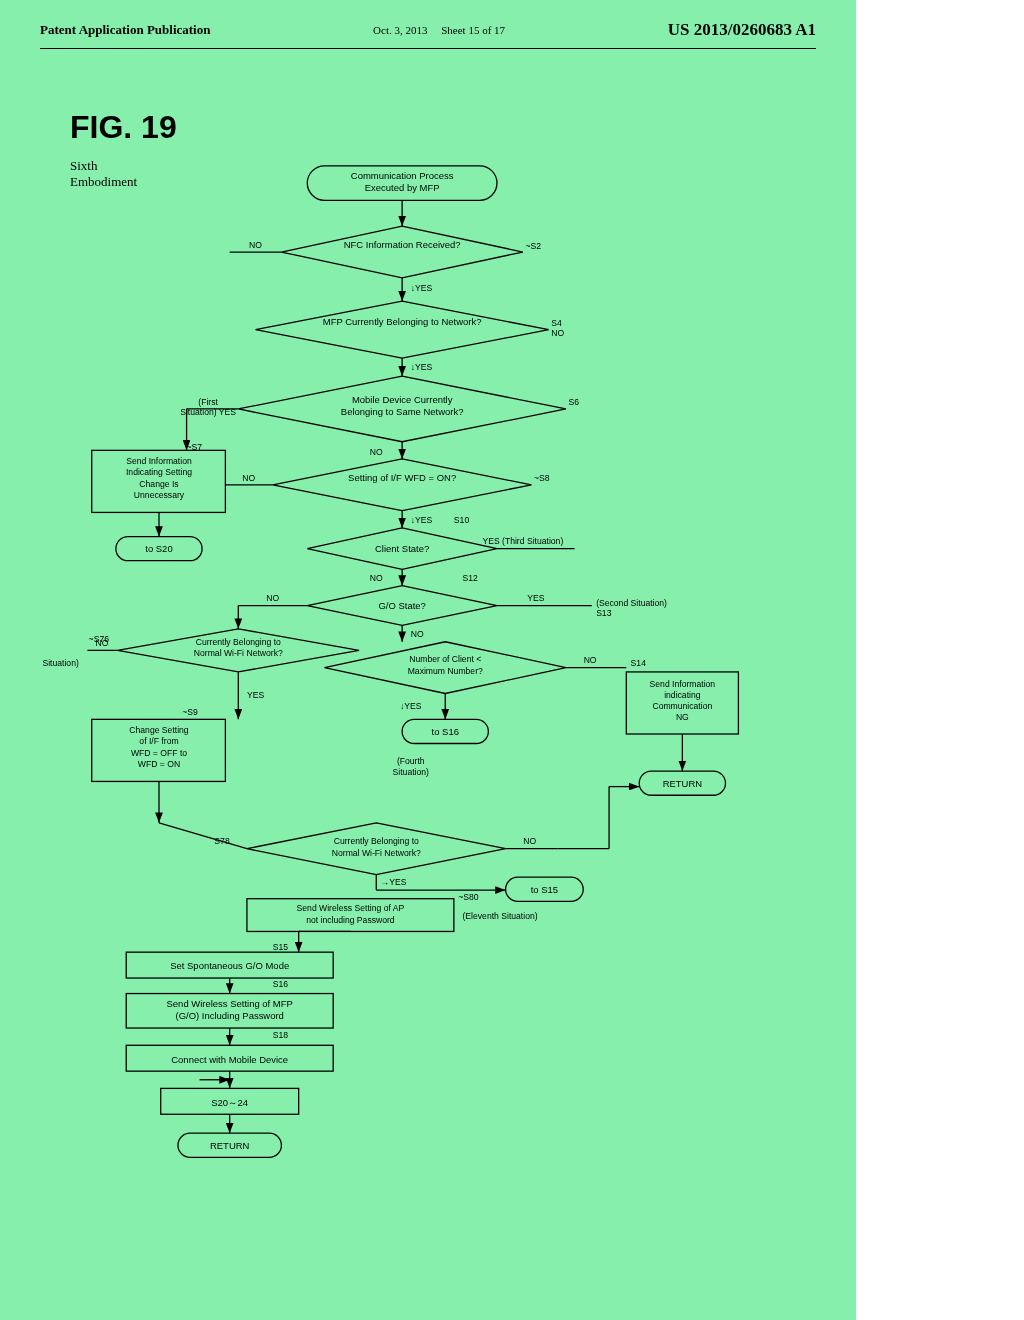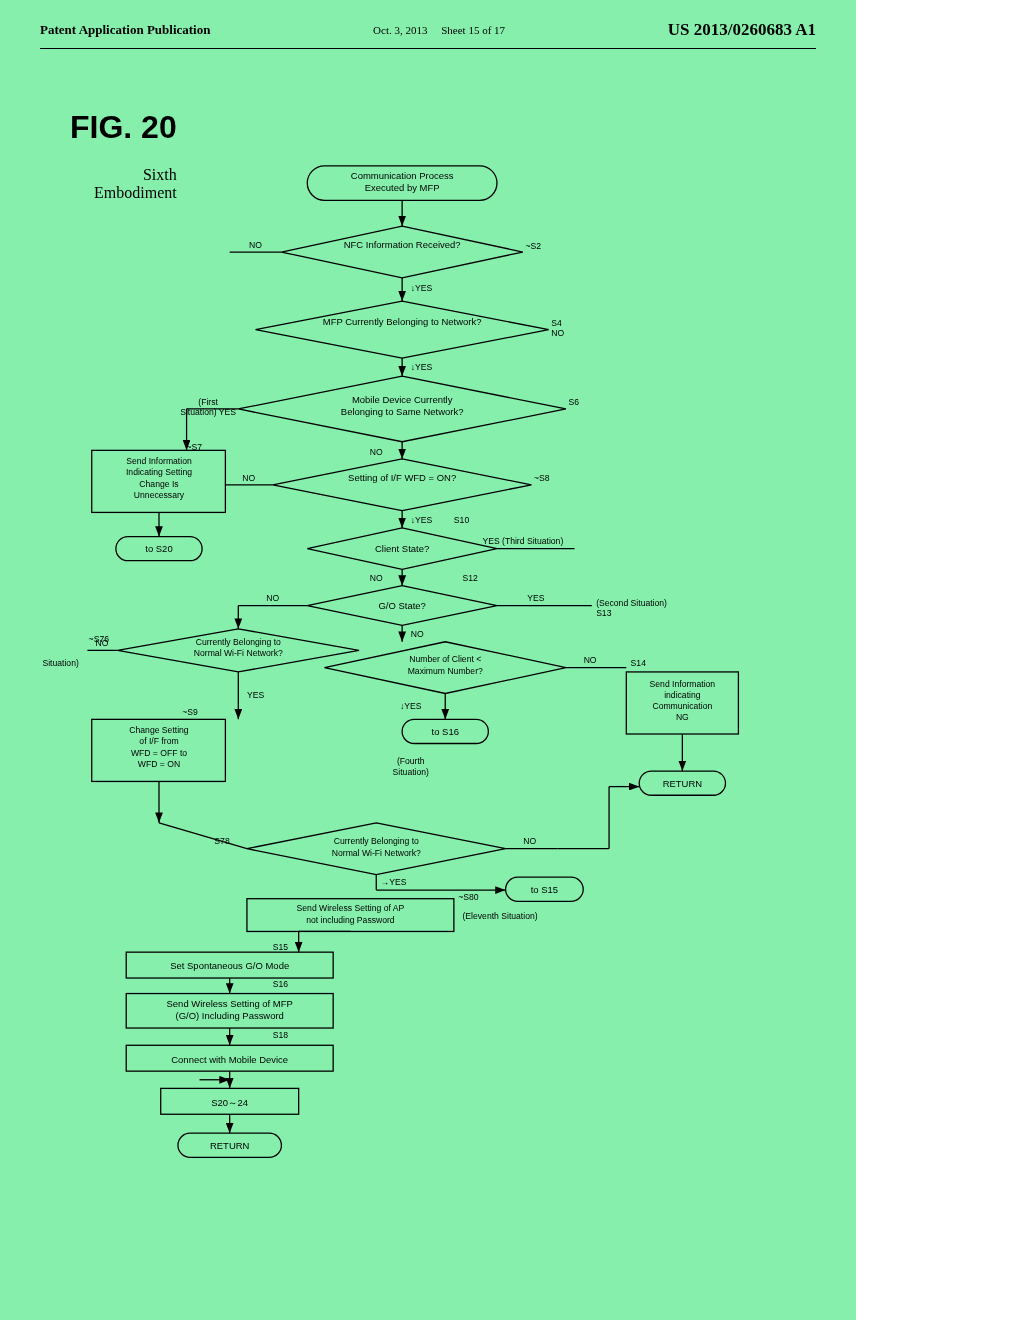--- a/index.html
+++ b/index.html
@@ -51,43 +51,42 @@
       position: absolute;
       top: 40px;
       left: 30px;
     }
     .fig-label .fig-num {
       font-size: 32px;
       font-weight: bold;
       font-family: Arial, sans-serif;
     }
     .fig-label .embodiment {
-      font-size: 16px;
-      margin-top: 20px;
-      text-align: right;
+      font-size: 13px;
+      margin-top: 12px;
     }
   </style>
 </head>
 <body>
 
 <div class="page">
   <div class="header">
     <div class="header-left">Patent Application Publication</div>
     <div class="header-center">
       <span>Oct. 3, 2013</span>
       &nbsp;&nbsp;&nbsp;
       <span>Sheet 15 of 17</span>
     </div>
     <div class="header-right">US 2013/0260683 A1</div>
   </div>
 
   <div class="diagram-area">
     
     <div class="fig-label">
-      <div class="fig-num">FIG. 20</div>
+      <div class="fig-num">FIG. 19</div>
       <div class="embodiment">Sixth<br>Embodiment</div>
     </div>
 
     <svg viewBox="0 0 900 1180" xmlns="http://www.w3.org/2000/svg">
       <defs>
         <marker id="arrowhead" markerWidth="8" markerHeight="6" refX="8" refY="3" orient="auto">
           <polygon points="0 0, 8 3, 0 6" fill="#000"></polygon>
         </marker>
         <marker id="arrowhead-small" markerWidth="6" markerHeight="5" refX="6" refY="2.5" orient="auto">
           <polygon points="0 0, 6 2.5, 0 5" fill="#000"></polygon>

